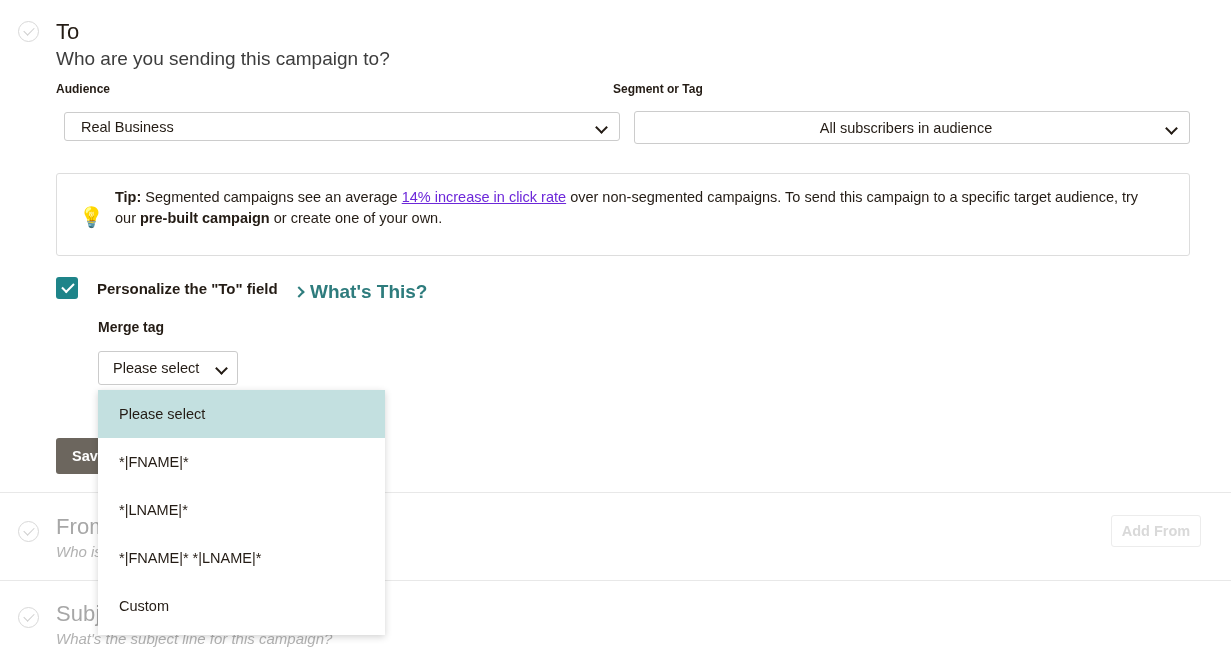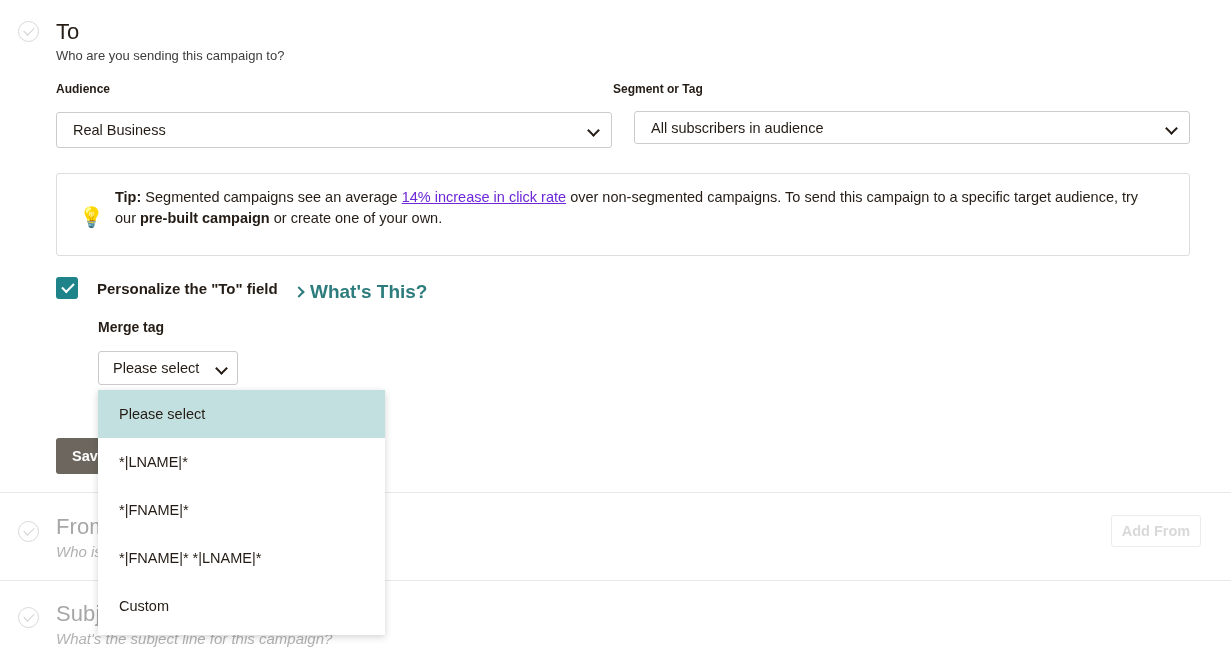--- a/index.html
+++ b/index.html
@@ -49,21 +49,21 @@
     position: absolute;
     font-size: 22px;
     color: #241c15;
     font-weight: 400;
     letter-spacing: 0.1px;
     text-align: center;
   }
   .sec-title.muted { color: #a7a7a7; }
   .sec-sub {
     position: absolute;
-    font-size: 13px;
+    font-size: 19px;
     color: #3d3d3d;
   }
   .sec-sub.muted {
     color: #b2b2b2;
     font-style: italic;
     font-size: 15px;
   }
 
   #to-title { left: 56px; top: 19px; }
   #to-sub { left: 56px; top: 48px; }
@@ -86,22 +86,22 @@
     background: #ffffff;
     border: 1px solid #cccccc;
     border-radius: 3px;
     display: flex;
     align-items: center;
     padding: 0 12px 0 16px;
     font-size: 14.5px;
     color: #241c15;
     cursor: pointer;
   }
-  #audience-select { left: 56px; top: 112px; width: 556px; height: 36px; }
-  #segment-select { left: 634px; top: 111px; width: 556px; height: 33px; }
+  #audience-select { left: 64px; top: 112px; width: 556px; height: 29px; }
+  #segment-select { left: 634px; top: 111px; width: 556px; height: 33px; text-align: center; }
   .select-box .sel-text { flex: 1; }
   .chev {
     width: 10px; height: 10px;
     position: relative;
     margin-left: 6px;
   }
   .chev::after {
     content: "";
     position: absolute;
     left: 0; top: 1px;
@@ -330,22 +330,22 @@
 
     <div id="merge-select">
       <span class="sel-text">Please select</span>
       <span class="chev"></span>
     </div>
 
     <button id="save-button">Save</button>
 
     <div class="dropdown">
       <div class="dd-item selected">Please select</div>
+      <div class="dd-item">*|FNAME|*</div>
       <div class="dd-item">*|LNAME|*</div>
-      <div class="dd-item">*|FNAME|*</div>
       <div class="dd-item">*|FNAME|* *|LNAME|*</div>
       <div class="dd-item">Custom</div>
     </div>
   </div>
 
   <div class="divider" id="divider-1"></div>
   <div class="divider" id="divider-2"></div>
 
   <div class="check-circle" id="from-check"></div>
   <div class="sec-title muted" id="from-title">From</div>

